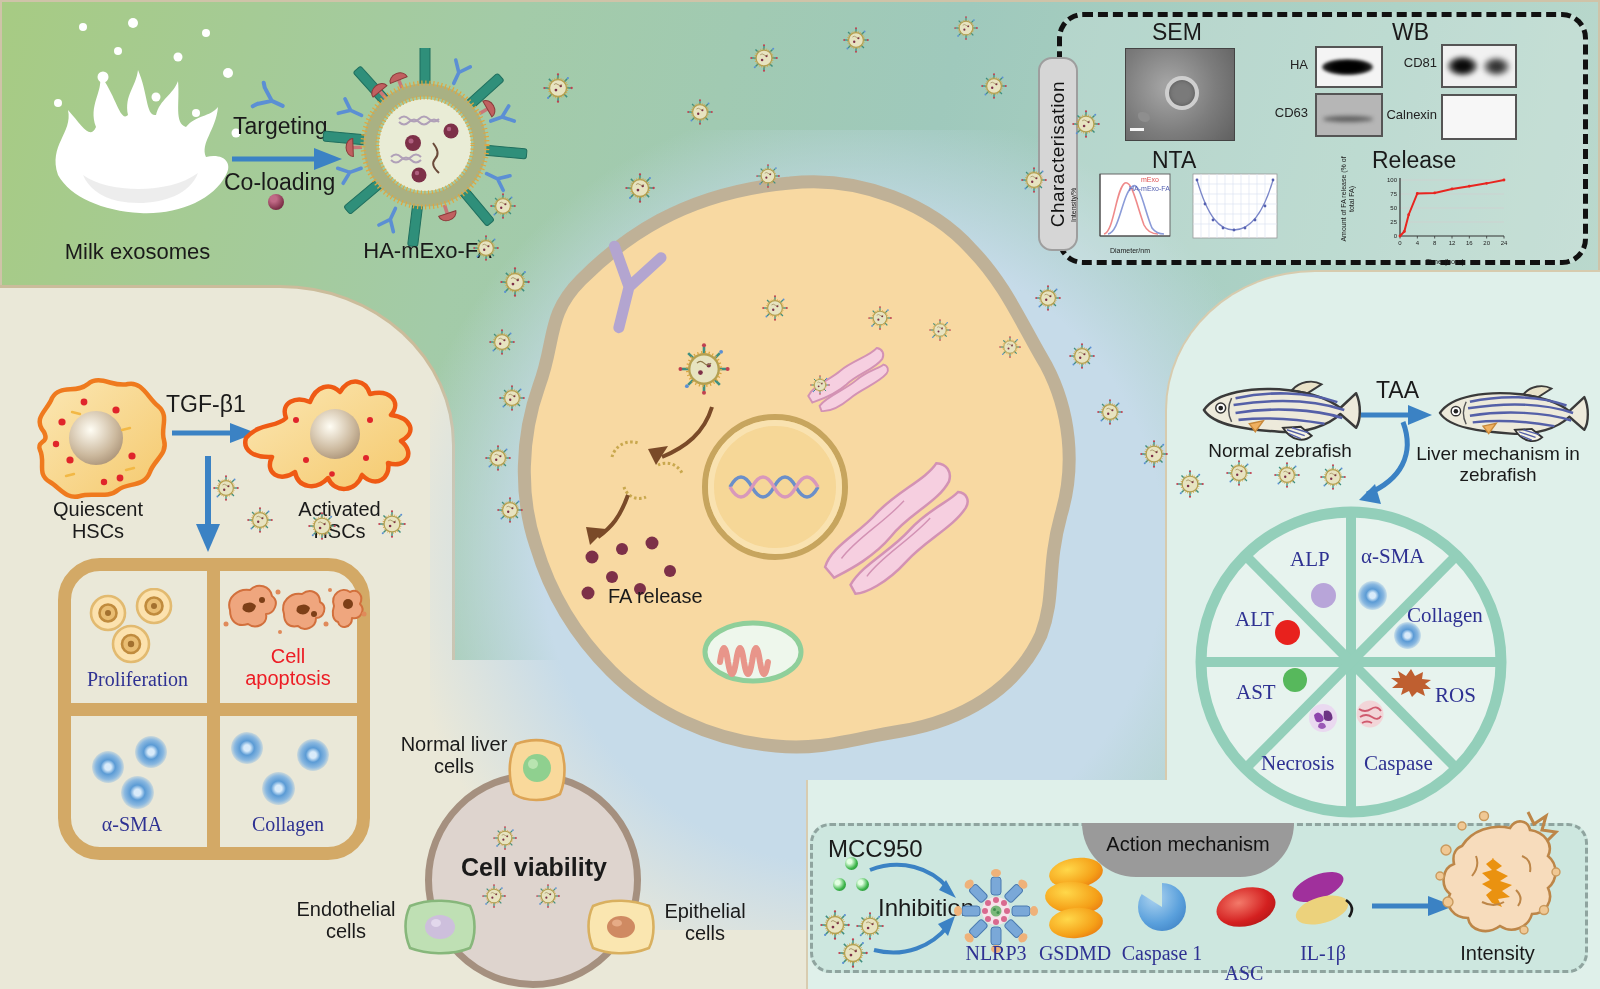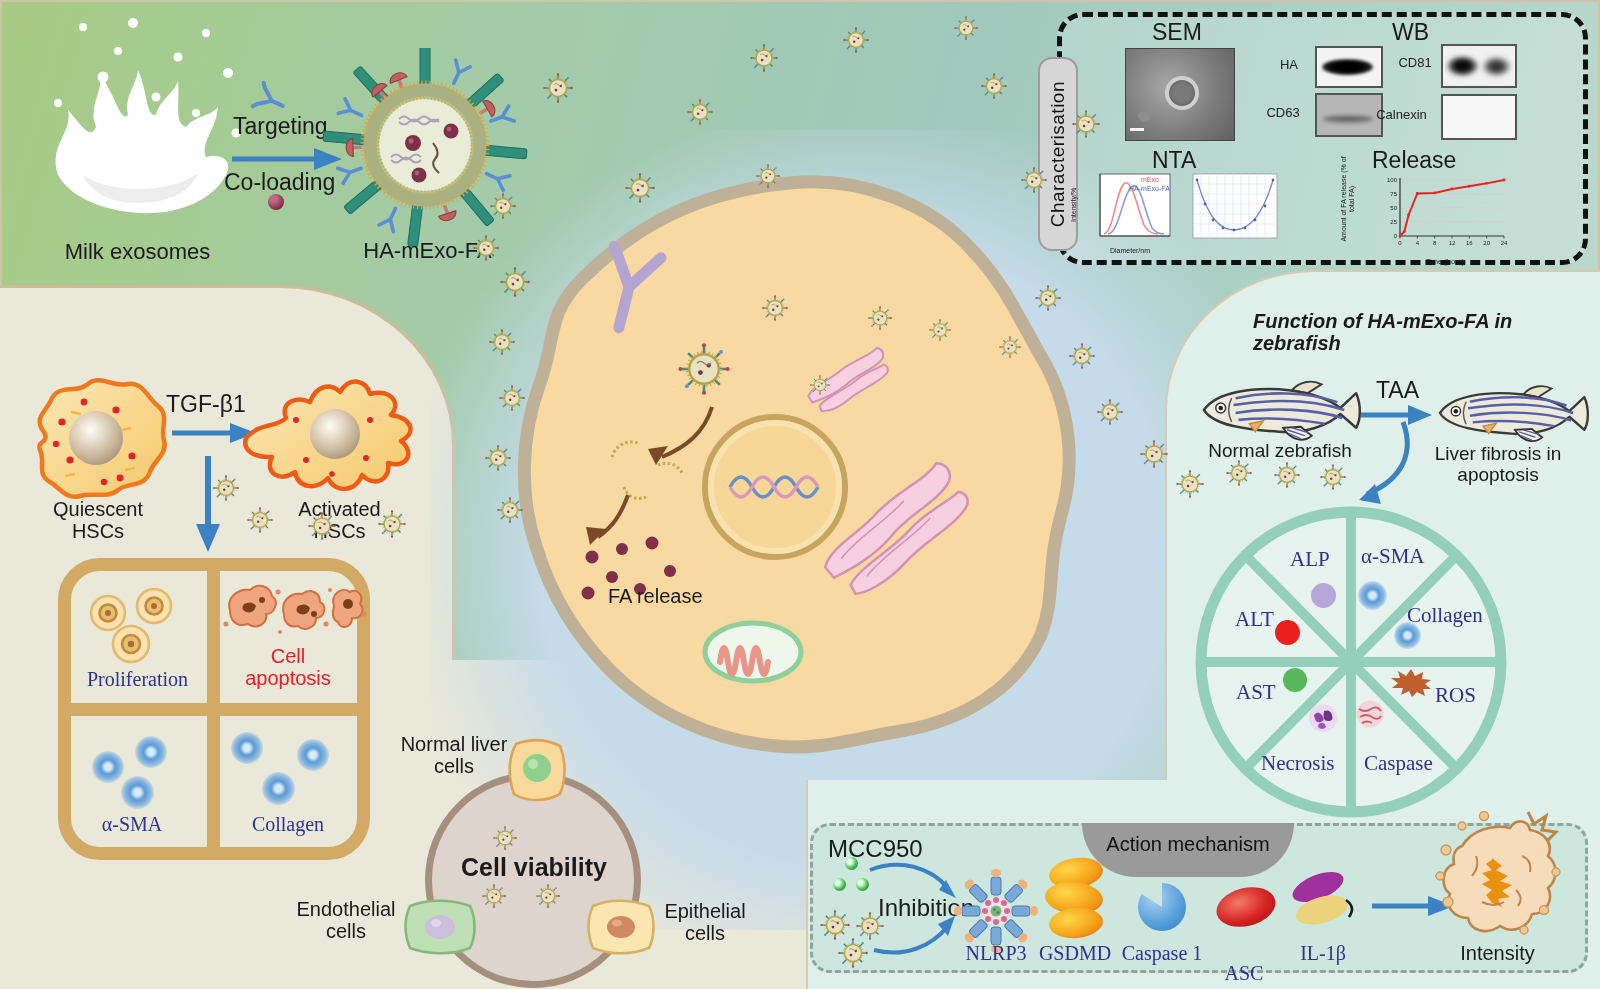--- a/index.html
+++ b/index.html
@@ -22,21 +22,21 @@
   #mintA{left:1165px;top:270px;width:435px;height:719px;background:#dff0ea;
          border-top:2px solid #d7cbae;border-left:2px solid #d7cbae;border-top-left-radius:150px 140px;}
   #mintB{left:806px;top:780px;width:794px;height:209px;background:#dff0ea;border-left:2px solid #d8ccb0;}
   
   #charbox{left:1057px;top:12px;width:531px;height:253px;border:5px dashed #111;border-radius:26px;
            background:rgba(245,252,250,0.22);box-sizing:border-box;}
   #chartab{left:1038px;top:57px;width:36px;height:190px;background:#d6d6d6;border:2px solid #9e9e9e;
            border-radius:14px;display:flex;align-items:center;justify-content:center;}
   #chartab span{writing-mode:vertical-rl;transform:rotate(180deg);font-size:19px;color:#111;letter-spacing:.5px;}
   .blot{position:absolute;border:2px solid #555;box-sizing:border-box;}
-  .blotlab{position:absolute;font-size:13px;color:#222;text-align:center;}
+  .blotlab{position:absolute;font-size:13px;color:#222;text-align:right;}
   #sem-img{left:1125px;top:48px;width:108px;height:91px;border:1px solid #444;
            background:radial-gradient(circle at 40% 42%, #a2a2a2 0 8%, #7d7d7d 55%, #606060 100%);}
   #sem-ring{left:1165px;top:76px;width:26px;height:26px;border:4px solid #cfcfcf;border-radius:50%;
             background:#7a7a7a;box-shadow:inset 0 0 4px #555;}
   
   .tanline{position:absolute;background:#d3a966;}
   #gridframe{left:58px;top:558px;width:312px;height:302px;border:13px solid #d3a966;border-radius:42px;background:transparent;box-sizing:border-box;}
   .fuzz{position:absolute;border-radius:50%;
         background:radial-gradient(circle, #d9ebfa 0 14%, #5b9bd5 32%, #8ab8e0 55%, rgba(138,184,224,0) 78%);}
   
@@ -607,34 +607,33 @@
       <ellipse cx="36" cy="27" rx="5" ry="4" fill="#e2d8ec"></ellipse>
   </svg>
   <div class="ab tx t20 ctr" style="left:290px;top:898px;width:112px">Endothelial cells</div>
   <svg class="ab" style="left:583px;top:896px" width="76" height="60" viewBox="0 0 76 60">
     <path d="M10,10 C28,2 50,4 66,10 C72,22 72,40 66,52 C46,60 24,58 10,52 C4,38 4,22 10,10 Z" fill="#fae6b0" stroke="#d9b05f" stroke-width="2.6"></path>
     <ellipse cx="38" cy="31" rx="14" ry="11" fill="#cf8a62"></ellipse>
       <ellipse cx="34" cy="27" rx="5" ry="3.6" fill="#e6ab86"></ellipse>
   </svg>
   <div class="ab tx t20 ctr" style="left:655px;top:900px;width:100px">Epithelial cells</div>
 
-  <div class="ab tx ital" style="left:1253px;top:310px;font-size:20px">Function of HA-mExo-FA in zebrafish</div>
   <svg class="ab" style="left:1198px;top:378px" width="168" height="64">
       <use href="#fish"></use>
     </svg>
   <div class="ab tx t23" style="left:1376px;top:378px">TAA</div>
   <svg class="ab" style="left:1358px;top:402px" width="78" height="26" viewBox="0 0 78 26">
     <line x1="3" y1="13" x2="52" y2="13" stroke="#3b82c4" stroke-width="5"></line>
     <polygon points="50,3 74,13 50,23" fill="#3b82c4"></polygon>
   </svg>
   <svg class="ab" style="left:1432px;top:383px" width="164" height="60">
       <use href="#fish"></use>
     </svg>
   <div class="ab tx t19 ctr" style="left:1200px;top:440px;width:160px">Normal zebrafish</div>
-  <div class="ab tx t19 ctr" style="left:1400px;top:443px;width:196px">Liver fibrosis in apoptosis</div>
+  <div class="ab tx t19 ctr" style="left:1400px;top:443px;width:196px">Liver mechanism in zebrafish</div>
   <svg class="ab" style="left:1335px;top:418px" width="85" height="95" viewBox="0 0 85 95">
     <path d="M68,4 C80,36 66,62 32,76" fill="none" stroke="#3b82c4" stroke-width="5"></path>
     <polygon points="40,66 24,82 46,86" fill="#3b82c4"></polygon>
   </svg>
   <svg class="ab" style="left:1140px;top:440px" width="28" height="28">
       <use href="#exo"></use>
     </svg>
   <svg class="ab" style="left:1176px;top:470px" width="28" height="28">
       <use href="#exo"></use>
     </svg>

